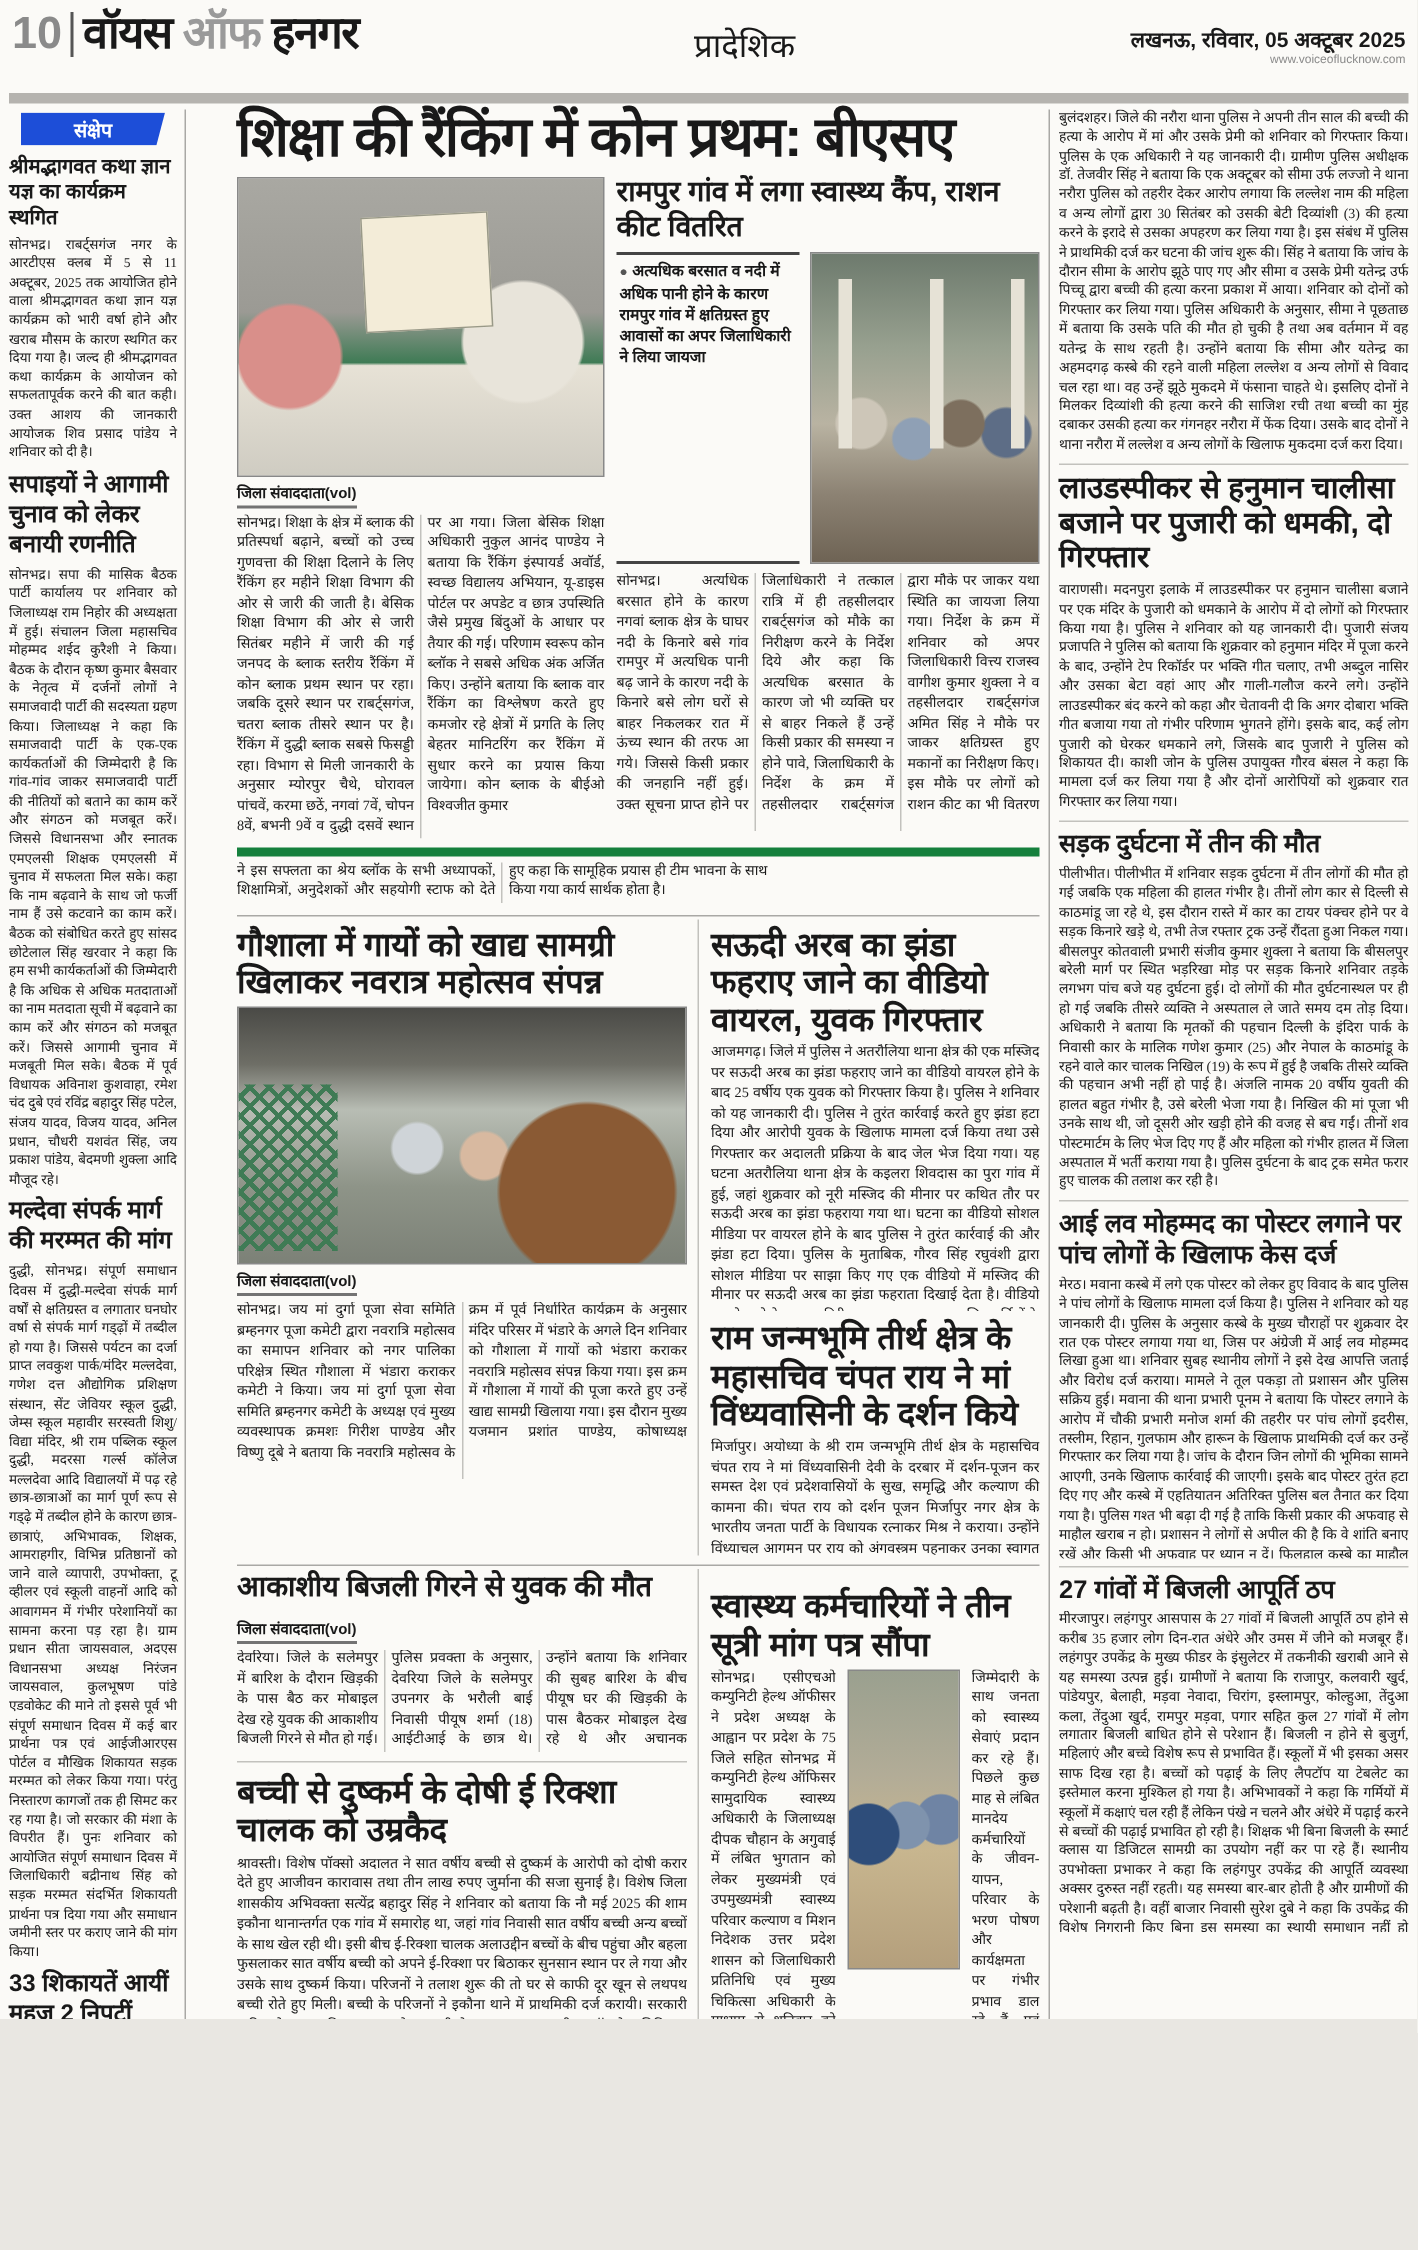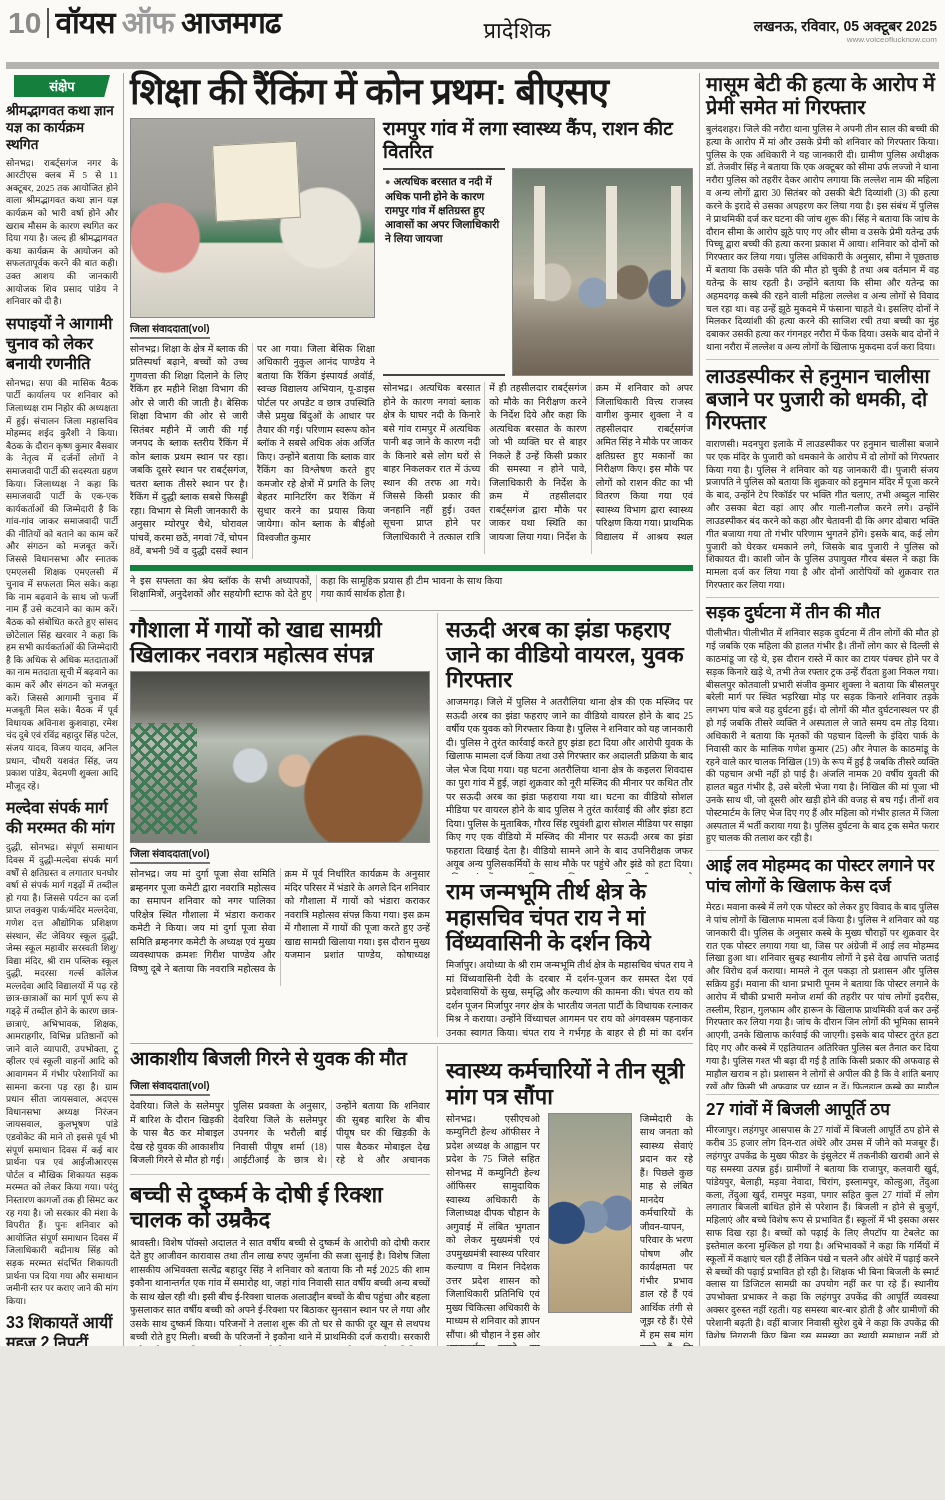--- a/index.html
+++ b/index.html
@@ -15,24 +15,24 @@
   .mh-center{font-family:"Liberation Sans",sans-serif;font-weight:normal;font-size:22px;margin-top:6px;}
   .mh-right{text-align:right;margin-top:8px;}
   .dateline{font-family:"Liberation Sans",sans-serif;font-weight:bold;font-size:14px;}
   .website{font-family:"Liberation Sans",sans-serif;font-size:8px;color:#8a8a8a;}
   .toprule{height:7px;background:#b5b3af;margin:2px 0 4px 0;}
   
   .content{display:flex;align-items:stretch;}
   .brief{width:112px;flex:0 0 112px;border-right:1px solid #a9a8a5;padding-right:5px;}
   .rest{flex:1;padding-left:6px;display:flex;flex-direction:column;}
   .topzone{display:flex;}
-  .main{flex:1;padding-right:6px;}
+  .main{flex:1;padding-right:6px;margin-left:28px;}
   .rightrail{width:233px;flex:0 0 233px;border-left:1px solid #a9a8a5;padding-left:6px;}
   
-  .brief-head{background:#15803d;color:#fff;font-family:"Liberation Sans",sans-serif;font-weight:bold;
+  .brief-head{background:#1d4ed8;color:#fff;font-family:"Liberation Sans",sans-serif;font-weight:bold;
               font-size:13px;text-align:center;padding:2px 0;margin:2px 8px 6px 8px;
               clip-path:polygon(0 0,100% 0,94% 100%,0 100%);}
   .brief h3{font-family:"Liberation Sans",sans-serif;font-size:13.5px;line-height:1.25;margin:6px 0 3px 0;}
   .brief p{font-size:9px;line-height:1.4;text-align:justify;margin:0 0 6px 0;}
   .b-big{font-size:16px !important;}
   
   h2.lead-head{font-family:"Liberation Sans",sans-serif;font-size:37px;line-height:1.05;margin:0 0 6px 0;letter-spacing:-1px;}
   .sec-head{font-family:"Liberation Sans",sans-serif;font-size:22px;line-height:1.15;margin:4px 0 4px 0;}
   .sec-head-sm{font-family:"Liberation Sans",sans-serif;font-size:19px;line-height:1.2;margin:2px 0 4px 0;}
   .body-txt{font-size:9.5px;line-height:1.42;text-align:justify;}
@@ -100,21 +100,21 @@
 </style>
 </head>
 <body>
 
 <div class="page">
 
   <header class="masthead">
     <div class="mh-left">
       <span class="page-num">10</span>
       <span class="mh-sep"></span>
-      <h1 class="paper-name"><span>वॉयस</span> <span class="gray">ऑफ</span> <span>आजमगढ</span></h1>
+      <h1 class="paper-name"><span>वॉयस</span> <span class="gray">ऑफ</span> <span>हनगर</span></h1>
     </div>
     <div class="mh-center">प्रादेशिक</div>
     <div class="mh-right">
       <div class="dateline">लखनऊ, रविवार, 05 अक्टूबर 2025</div>
       <div class="website">www.voiceoflucknow.com</div>
     </div>
   </header>
   <div class="toprule"></div>
 
   <div class="content">
@@ -213,21 +213,20 @@
                   <div class="photo ph4"></div>
                 </div>
                 <div class="ht2 body-txt clamp" style="max-height:300px;">जिम्मेदारी के साथ जनता को स्वास्थ्य सेवाएं प्रदान कर रहे हैं। पिछले कुछ माह से लंबित मानदेय कर्मचारियों के जीवन-यापन, परिवार के भरण पोषण और कार्यक्षमता पर गंभीर प्रभाव डाल रहे हैं एवं आर्थिक तंगी से जूझ रहे हैं। ऐसे में हम सब मांग करते हैं कि जुलाई माह से मानदेय एवं वार्षिक वेतन वृद्धि/लॉयल्टी बोनस तथा 5-6 माह से परफर्मेंस बेस्ड इंसेंटिव (पीबीआई) एवं अन्य भुगतान सहित (कमिटेड पीबीआई, वेलनेस एक्टिविटी, ता, इत्यादि) अविलम्बर भुगतान किया जाए। चेतावनी कि यदि हमारी मांगों पर 7 दिन के भीतर कार्यवाही नहीं की गई, तो संगठन जिला और प्रदेश स्तर पर आंदोलनात्मक कदम उठाने के लिए बाध्य होगा। जिसकी सभी जिम्मेदारी शासन-प्रशासन की होगी।</div>
               </div>
             </section>
           </div>
         </main>
 
         <aside class="rightrail">
           <article class="rr-art">
-            <h3 class="rr-head">मासूम बेटी की हत्या के आरोप में प्रेमी समेत मां गिरफ्तार</h3>
             <div class="rr-txt clamp" style="max-height:258px;">बुलंदशहर। जिले की नरौरा थाना पुलिस ने अपनी तीन साल की बच्ची की हत्या के आरोप में मां और उसके प्रेमी को शनिवार को गिरफ्तार किया। पुलिस के एक अधिकारी ने यह जानकारी दी। ग्रामीण पुलिस अधीक्षक डॉ. तेजवीर सिंह ने बताया कि एक अक्टूबर को सीमा उर्फ लज्जो ने थाना नरौरा पुलिस को तहरीर देकर आरोप लगाया कि लल्लेश नाम की महिला व अन्य लोगों द्वारा 30 सितंबर को उसकी बेटी दिव्यांशी (3) की हत्या करने के इरादे से उसका अपहरण कर लिया गया है। इस संबंध में पुलिस ने प्राथमिकी दर्ज कर घटना की जांच शुरू की। सिंह ने बताया कि जांच के दौरान सीमा के आरोप झूठे पाए गए और सीमा व उसके प्रेमी यतेन्द्र उर्फ पिच्चू द्वारा बच्ची की हत्या करना प्रकाश में आया। शनिवार को दोनों को गिरफ्तार कर लिया गया। पुलिस अधिकारी के अनुसार, सीमा ने पूछताछ में बताया कि उसके पति की मौत हो चुकी है तथा अब वर्तमान में वह यतेन्द्र के साथ रहती है। उन्होंने बताया कि सीमा और यतेन्द्र का अहमदगढ़ कस्बे की रहने वाली महिला लल्लेश व अन्य लोगों से विवाद चल रहा था। वह उन्हें झूठे मुकदमे में फंसाना चाहते थे। इसलिए दोनों ने मिलकर दिव्यांशी की हत्या करने की साजिश रची तथा बच्ची का मुंह दबाकर उसकी हत्या कर गंगनहर नरौरा में फेंक दिया। उसके बाद दोनों ने थाना नरौरा में लल्लेश व अन्य लोगों के खिलाफ मुकदमा दर्ज करा दिया।</div>
           </article>
           <article class="rr-art">
             <h3 class="rr-head">लाउडस्पीकर से हनुमान चालीसा बजाने पर पुजारी को धमकी, दो गिरफ्तार</h3>
             <div class="rr-txt clamp" style="max-height:170px;">वाराणसी। मदनपुरा इलाके में लाउडस्पीकर पर हनुमान चालीसा बजाने पर एक मंदिर के पुजारी को धमकाने के आरोप में दो लोगों को गिरफ्तार किया गया है। पुलिस ने शनिवार को यह जानकारी दी। पुजारी संजय प्रजापति ने पुलिस को बताया कि शुक्रवार को हनुमान मंदिर में पूजा करने के बाद, उन्होंने टेप रिकॉर्डर पर भक्ति गीत चलाए, तभी अब्दुल नासिर और उसका बेटा वहां आए और गाली-गलौज करने लगे। उन्होंने लाउडस्पीकर बंद करने को कहा और चेतावनी दी कि अगर दोबारा भक्ति गीत बजाया गया तो गंभीर परिणाम भुगतने होंगे। इसके बाद, कई लोग पुजारी को घेरकर धमकाने लगे, जिसके बाद पुजारी ने पुलिस को शिकायत दी। काशी जोन के पुलिस उपायुक्त गौरव बंसल ने कहा कि मामला दर्ज कर लिया गया है और दोनों आरोपियों को शुक्रवार रात गिरफ्तार कर लिया गया।</div>
           </article>
           <article class="rr-art">
             <h3 class="rr-head-sm">सड़क दुर्घटना में तीन की मौत</h3>
             <div class="rr-txt clamp" style="max-height:218px;">पीलीभीत। पीलीभीत में शनिवार सड़क दुर्घटना में तीन लोगों की मौत हो गई जबकि एक महिला की हालत गंभीर है। तीनों लोग कार से दिल्ली से काठमांडू जा रहे थे, इस दौरान रास्ते में कार का टायर पंक्चर होने पर वे सड़क किनारे खड़े थे, तभी तेज रफ्तार ट्रक उन्हें रौंदता हुआ निकल गया। बीसलपुर कोतवाली प्रभारी संजीव कुमार शुक्ला ने बताया कि बीसलपुर बरेली मार्ग पर स्थित भड़रिखा मोड़ पर सड़क किनारे शनिवार तड़के लगभग पांच बजे यह दुर्घटना हुई। दो लोगों की मौत दुर्घटनास्थल पर ही हो गई जबकि तीसरे व्यक्ति ने अस्पताल ले जाते समय दम तोड़ दिया। अधिकारी ने बताया कि मृतकों की पहचान दिल्ली के इंदिरा पार्क के निवासी कार के मालिक गणेश कुमार (25) और नेपाल के काठमांडू के रहने वाले कार चालक निखिल (19) के रूप में हुई है जबकि तीसरे व्यक्ति की पहचान अभी नहीं हो पाई है। अंजलि नामक 20 वर्षीय युवती की हालत बहुत गंभीर है, उसे बरेली भेजा गया है। निखिल की मां पूजा भी उनके साथ थी, जो दूसरी ओर खड़ी होने की वजह से बच गईं। तीनों शव पोस्टमार्टम के लिए भेज दिए गए हैं और महिला को गंभीर हालत में जिला अस्पताल में भर्ती कराया गया है। पुलिस दुर्घटना के बाद ट्रक समेत फरार हुए चालक की तलाश कर रही है।</div>
           </article>

